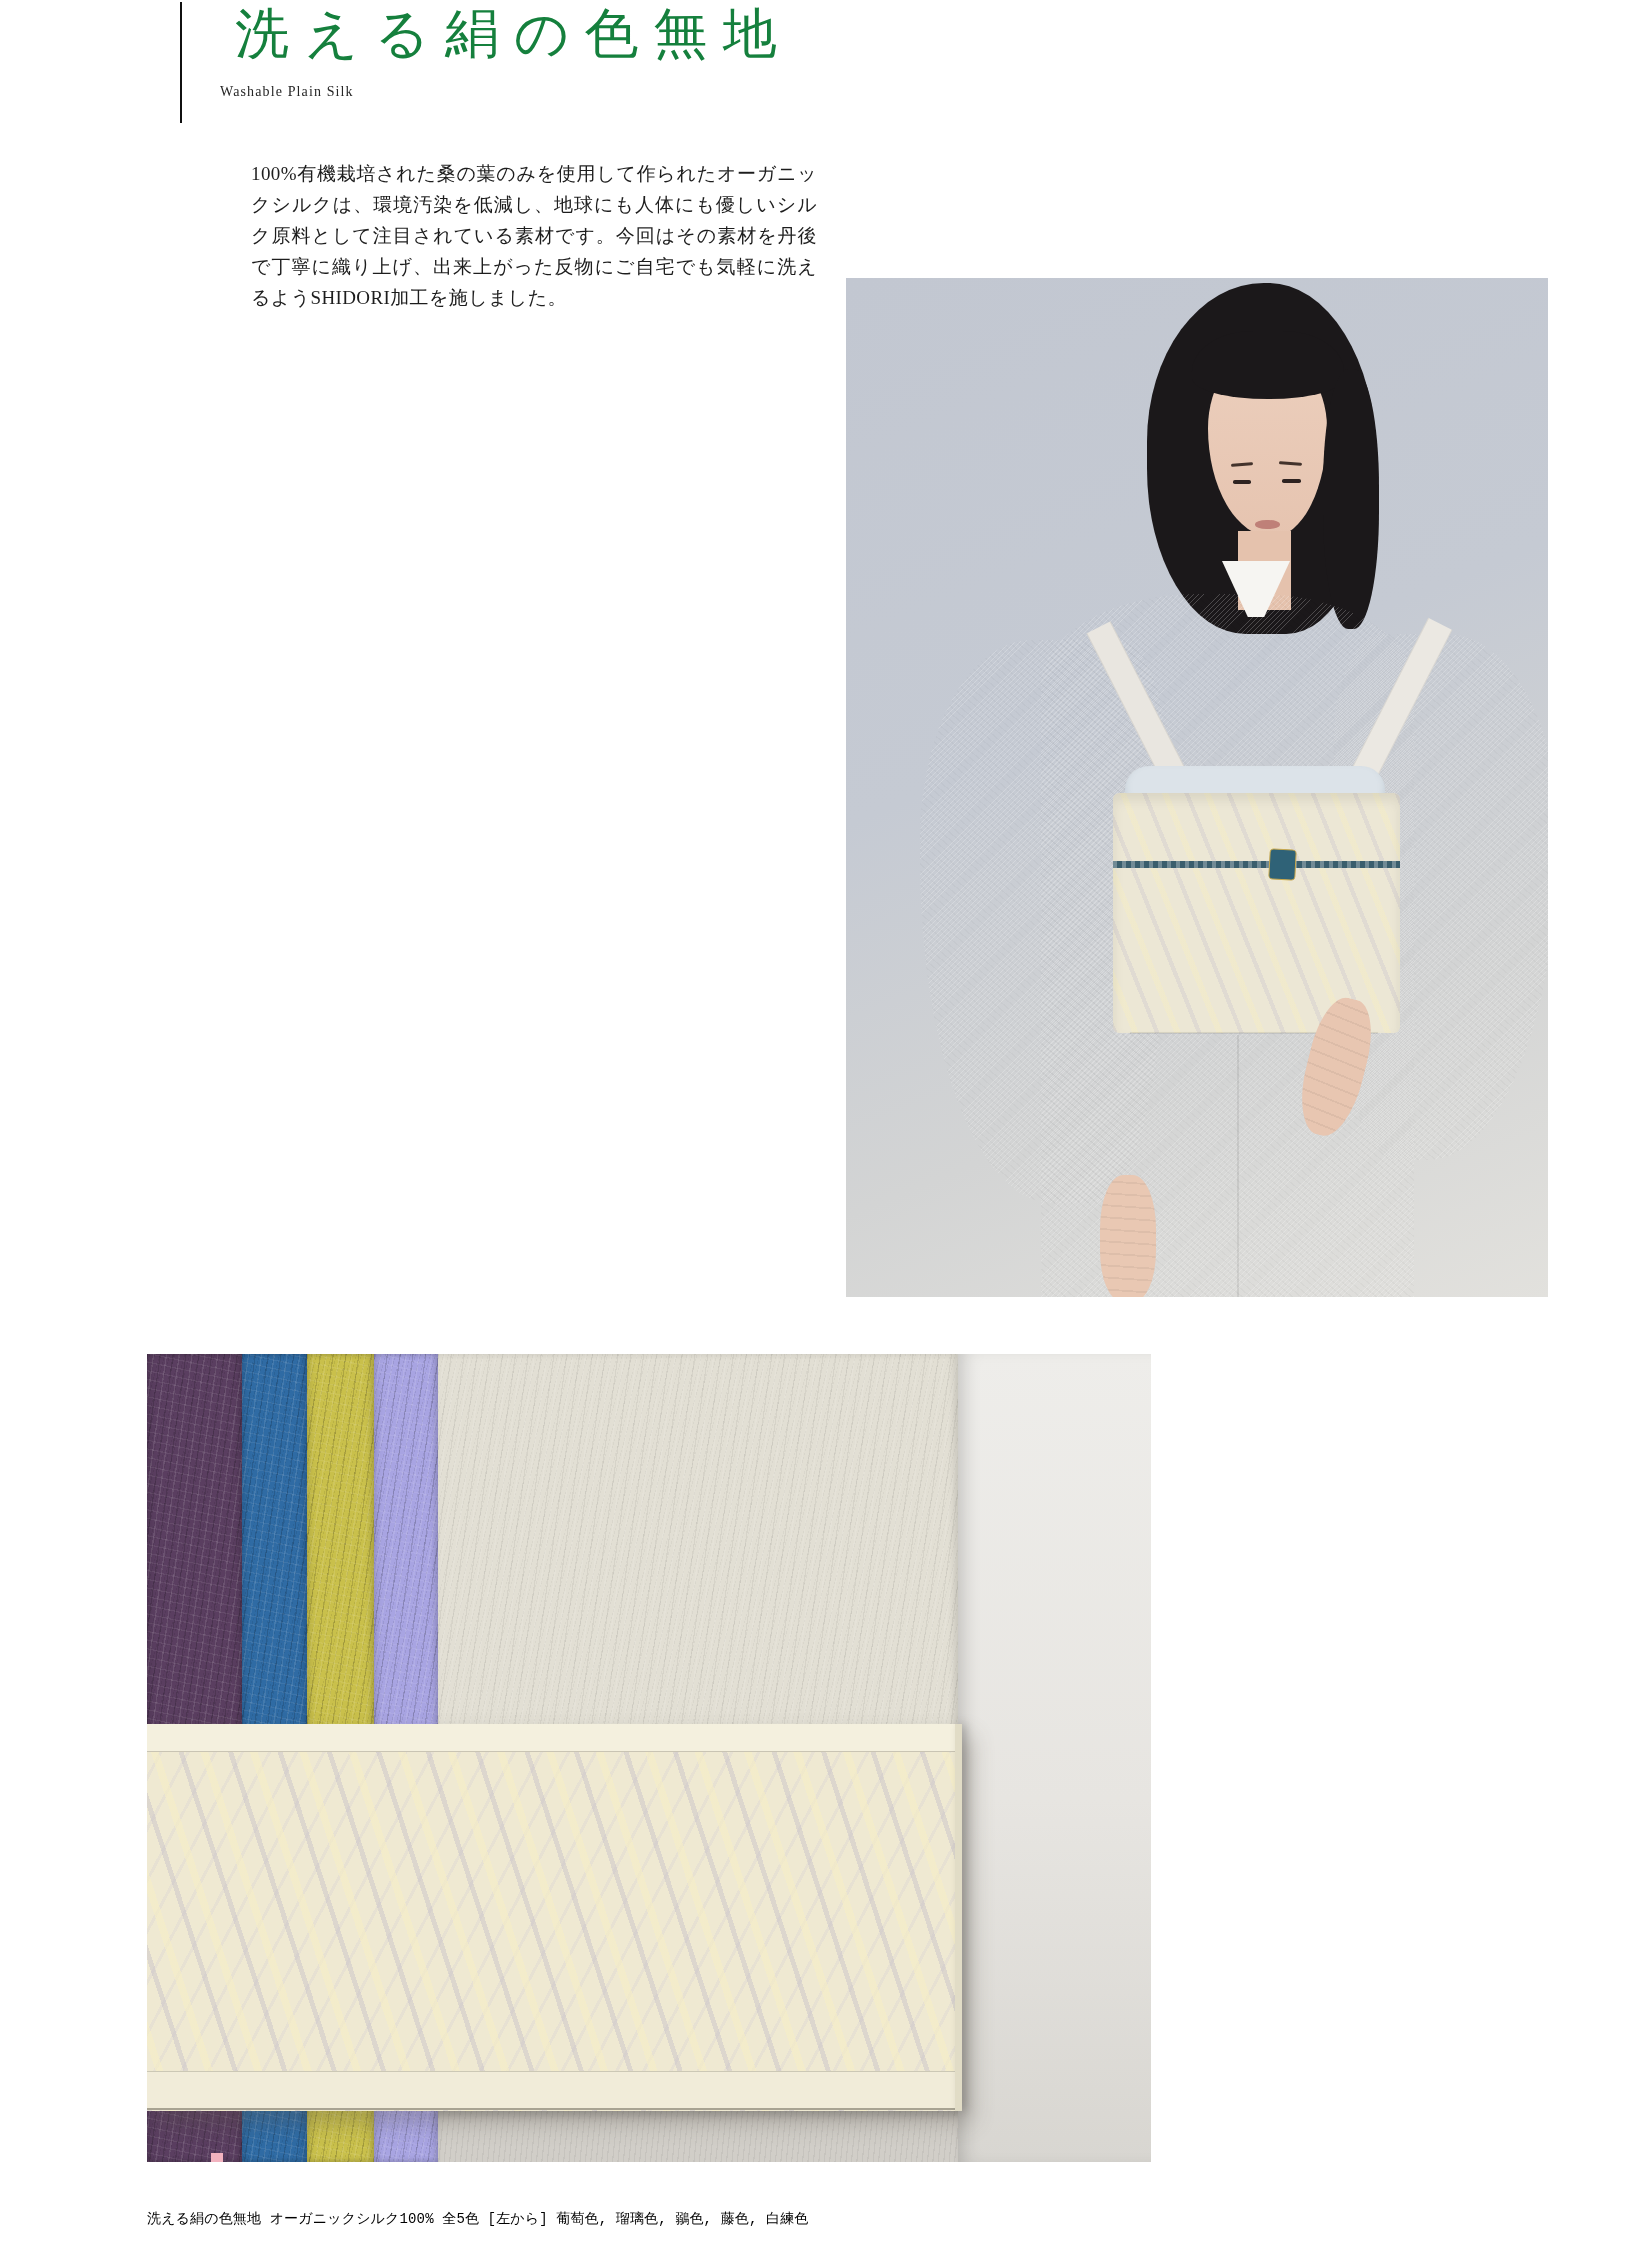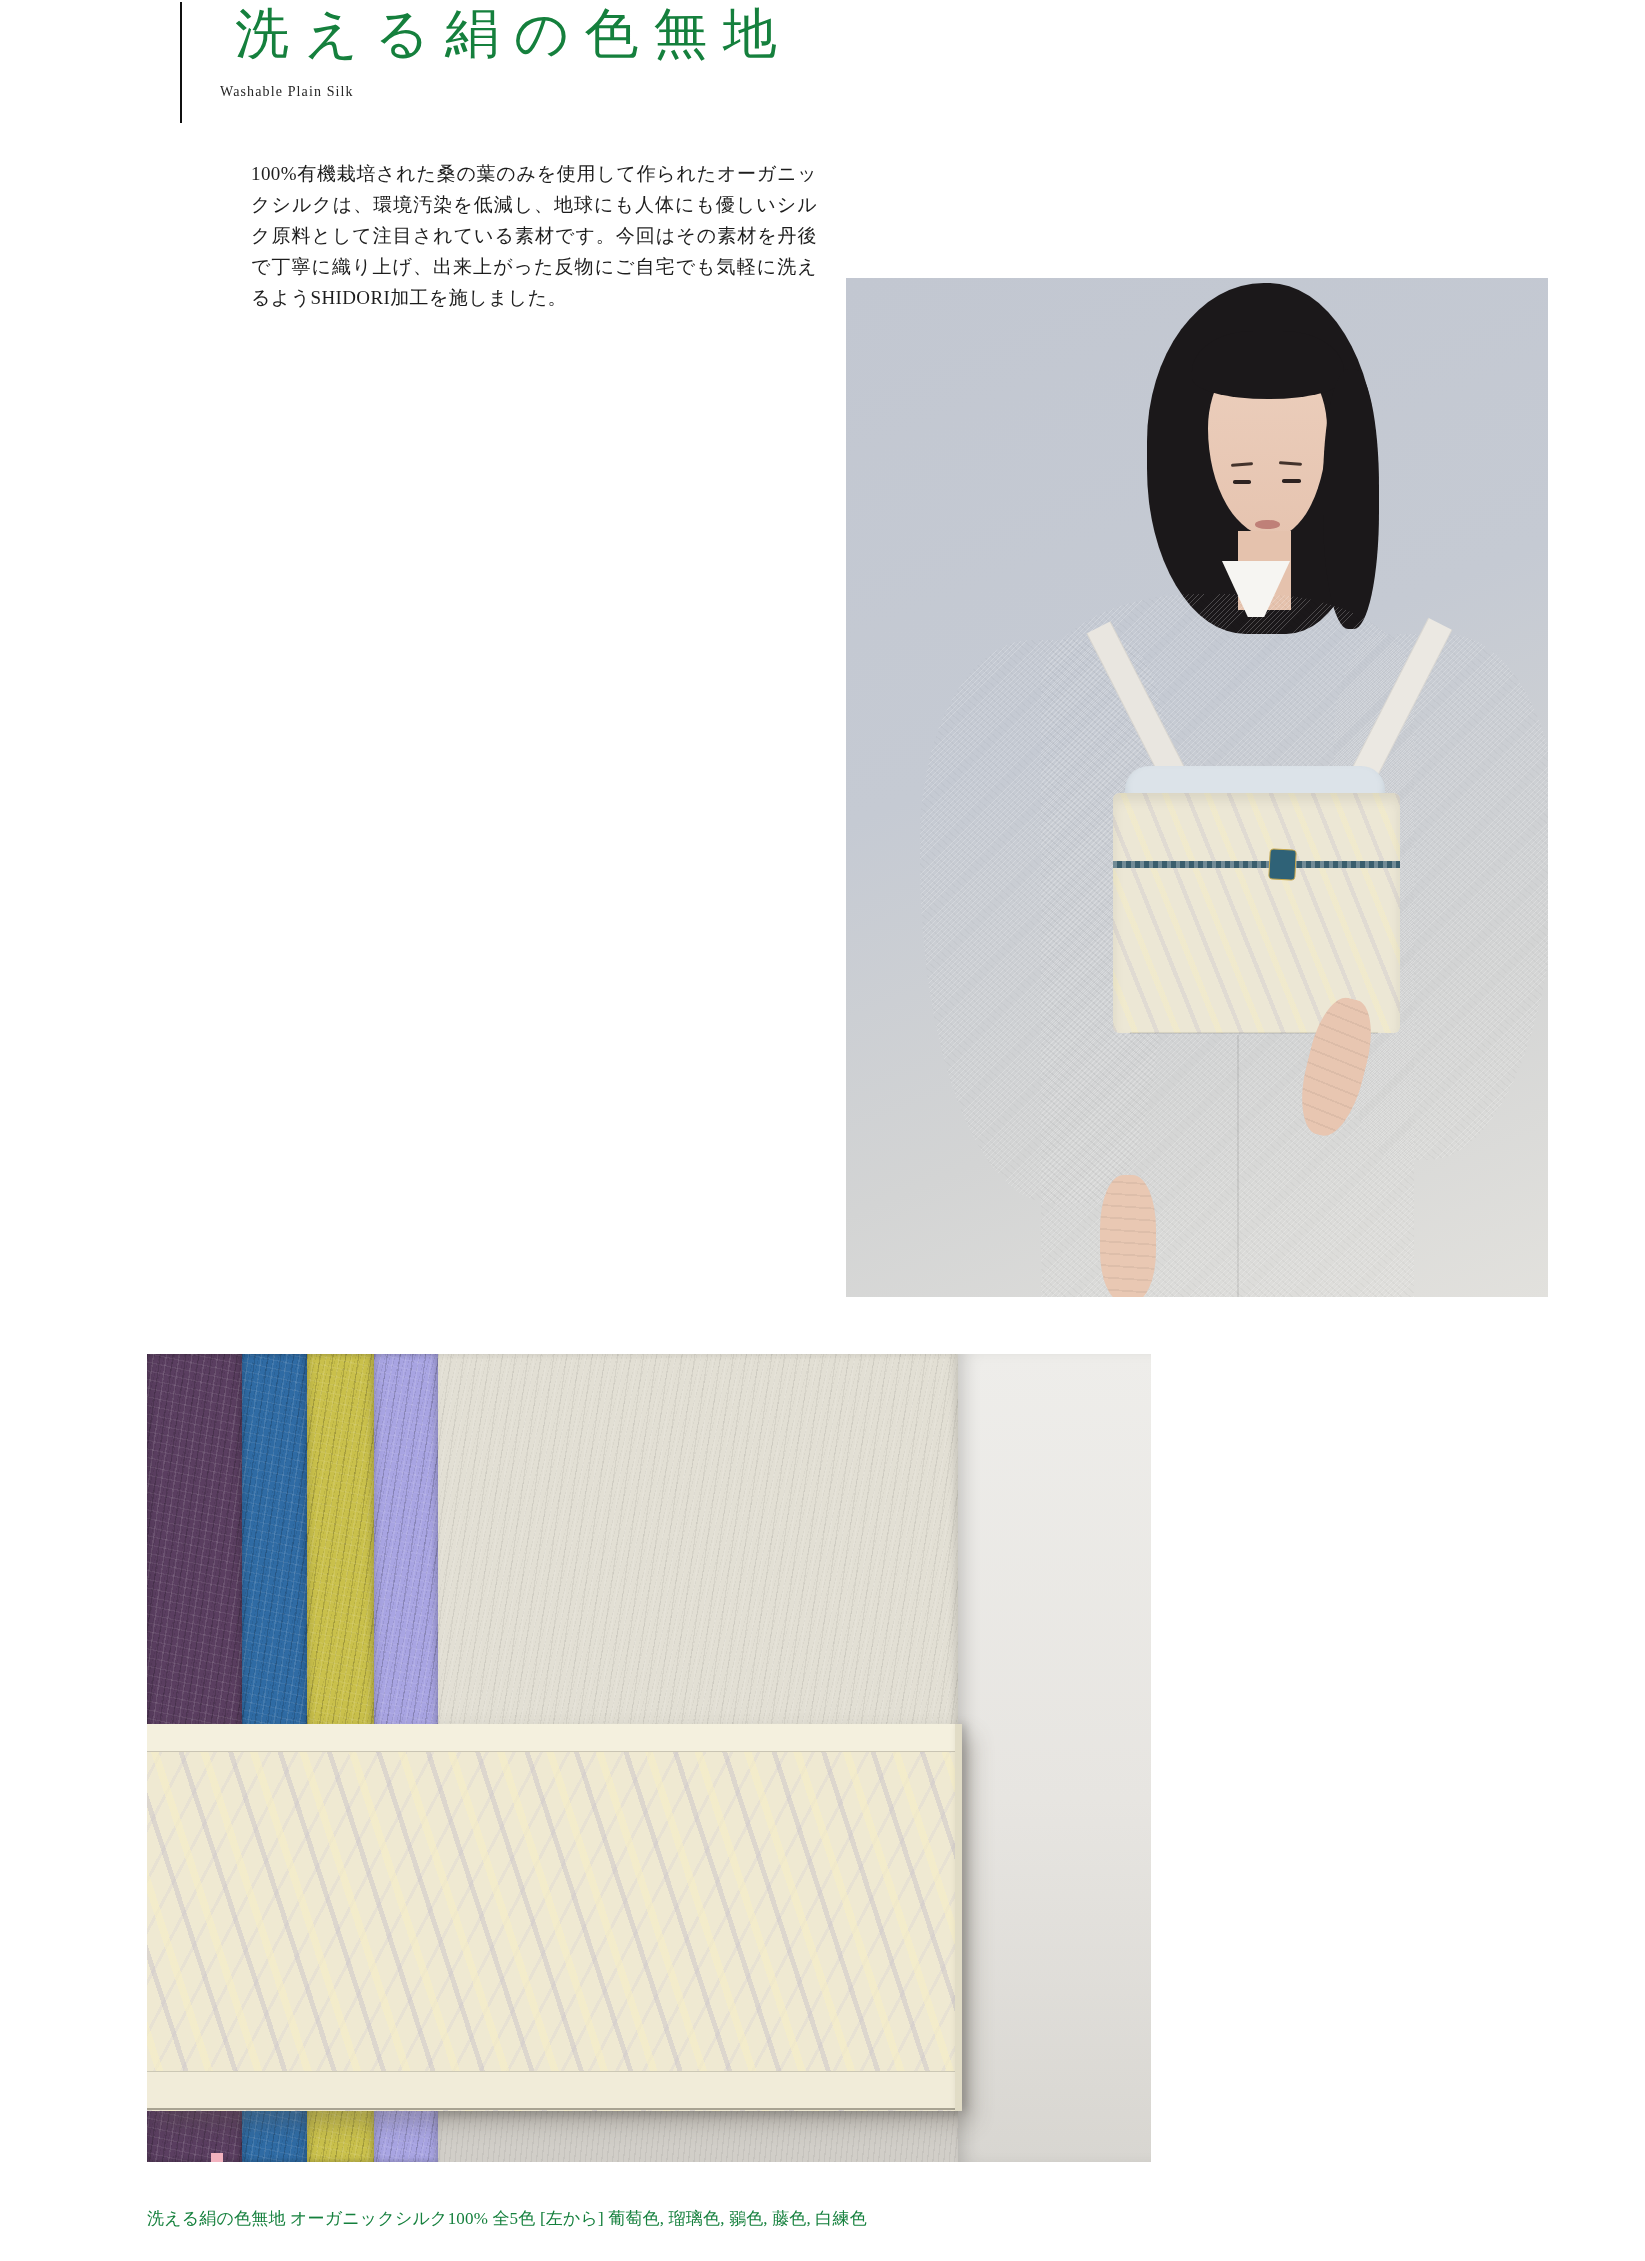--- a/index.html
+++ b/index.html
@@ -104,23 +104,23 @@
            box-shadow:9.7px 12px 20.6px rgba(85,80,70,0.30); }
   .obi-top-lip { left:0; top:370px; width:815px; height:28px; background:#f4f0de;
            border-bottom:1.2px solid rgba(120,115,100,0.35); }
   .obi-bottom-lip { left:0; top:717px; width:815px; height:39px; background:#f1ecd9;
            border-top:1.2px solid rgba(120,115,100,0.30); border-bottom:2.4px solid #a8a392; }
   .obi-right-edge { left:808px; top:370px; width:7.3px; height:387px; background:#e1dcc6;
            box-shadow:3.6px 0 8.5px rgba(0,0,0,0.18); }
   .pink-tag { left:64px; top:799px; width:12px; height:9.7px; background:#f2b3bf; }
 
   
-  .caption { position:absolute; left:147px; top:2207px; width:1391px; font-size:17px; line-height:24px;
-             color:#15803d; letter-spacing:0.01em;
-             font-family:Liberation Serif, serif; }
+  .caption { position:absolute; left:147px; top:2207px; width:1391px; font-size:14px; line-height:24px;
+             color:#000000; letter-spacing:0.01em;
+             font-family:Liberation Mono, monospace; }
 </style>
 </head>
 <body>
 
 <div class="page">
 
   <div class="title-rule"></div>
   <h1 class="title">洗える絹の色無地</h1>
   <div class="subtitle">Washable Plain Silk</div>
 

